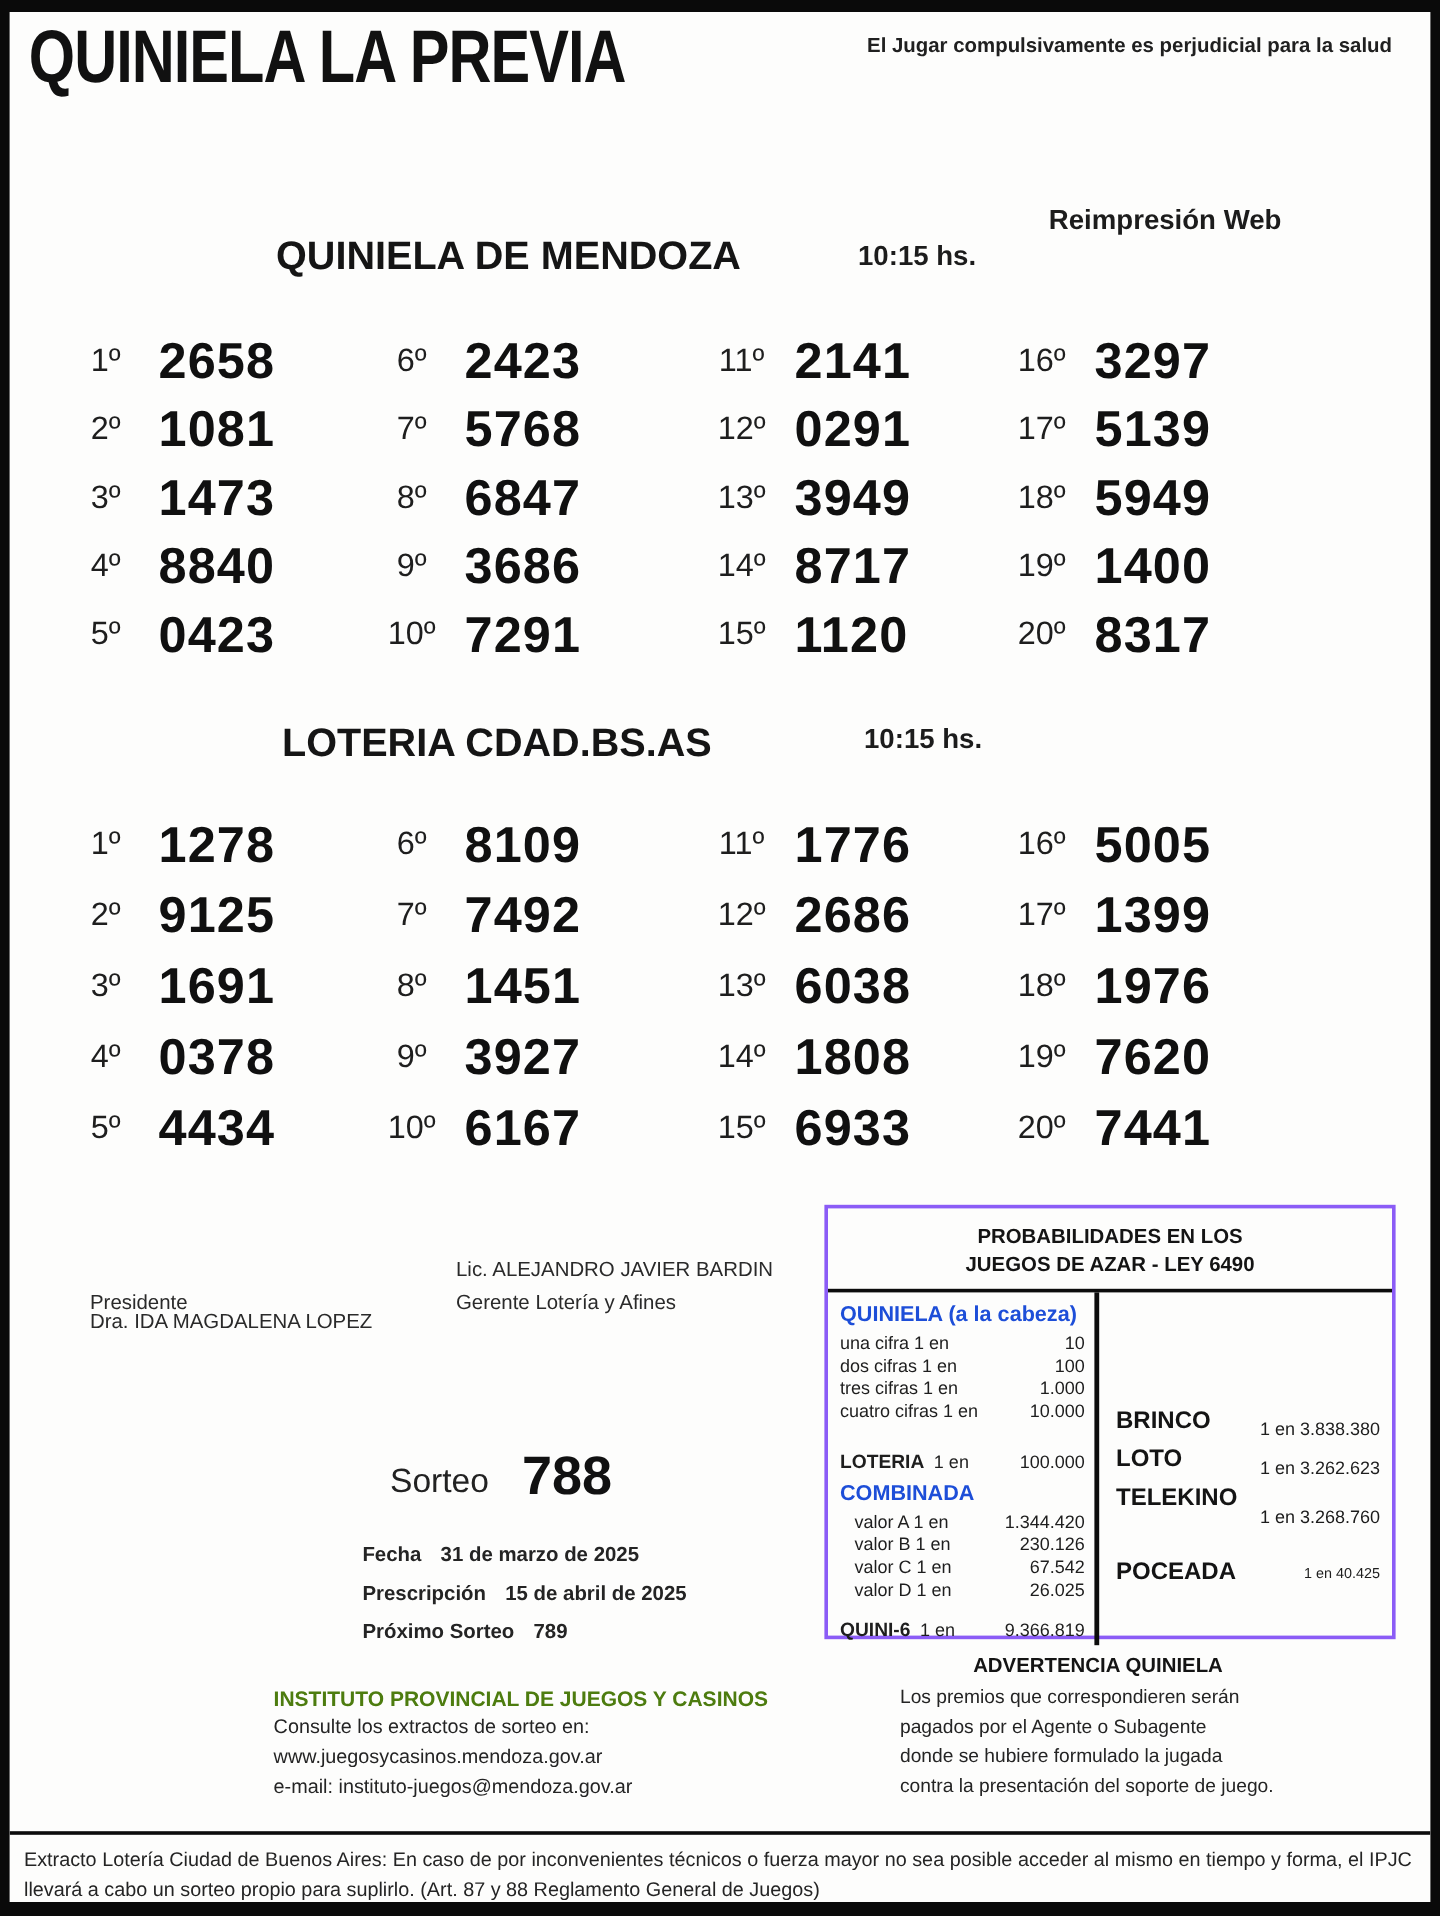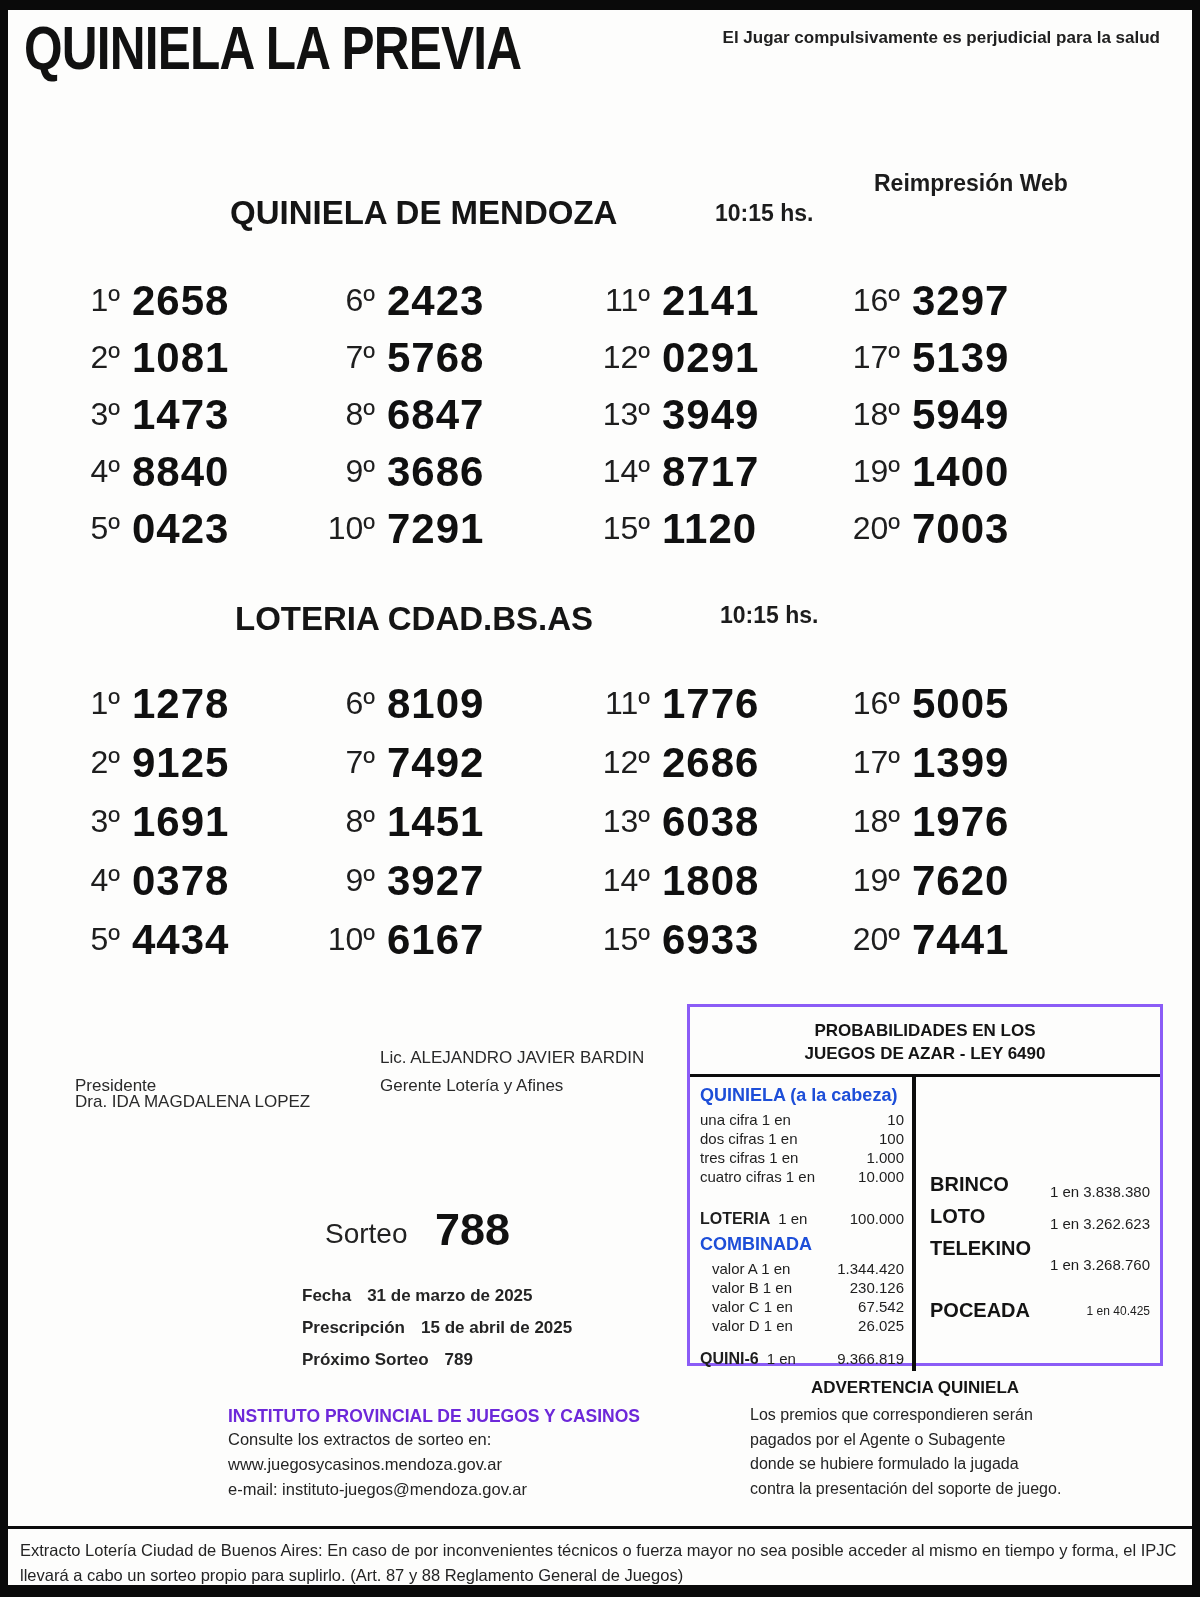--- a/index.html
+++ b/index.html
@@ -35,21 +35,21 @@
   .results{display:flex;}
   #res-mendoza{left:48px;top:262px;}
   #res-loteria{left:48px;top:664px;}
   .res-col{display:flex;flex-direction:column;}
   .res-col:nth-child(1){width:255px;}
   .res-col:nth-child(2){width:275px;}
   .res-col:nth-child(3){width:250px;}
   .res-col:nth-child(4){width:260px;}
   .res-row{height:57px;display:flex;align-items:center;}
   #res-loteria .res-row{height:59px;}
-  .ord{width:64px;text-align:right;font-size:32px;margin-right:12px;color:#1e1e1e;}
+  .ord{width:64px;text-align:center;font-size:27px;margin-right:12px;color:#1e1e1e;}
   .num{font-size:42px;font-weight:bold;letter-spacing:1px;color:#101010;}
 
   
   .sig-name{font-size:17px;color:#2a2a2a;}
   .sig-role{font-size:17px;color:#2a2a2a;}
   #sig1-name{left:67px;top:1038px;margin-top:44px;}
   #sig1-role{left:67px;top:1066px;}
   #sig2-name{left:372px;top:1038px;}
   #sig2-role{left:372px;top:1066px;}
 
@@ -86,21 +86,21 @@
   #proximo-line{left:294px;top:1340px;}
 
   
   #warning-box{left:742px;top:1368px;width:330px;}
   #warning-title{font-size:17px;font-weight:bold;text-align:center;color:#141414;}
   .warn-line{font-size:16px;line-height:24.5px;color:#242424;}
   #warning-lines{margin-top:5px;}
 
   
   #institute{left:220px;top:1396px;}
-  #institute-name{font-size:17.5px;font-weight:bold;color:#6d28d9;}
+  #institute-name{font-size:17.5px;font-weight:bold;color:#4d7c0f;}
   .inst-line{font-size:16.5px;line-height:25px;color:#242424;}
 
   
   #footer-divider{left:0;top:1516px;width:1184px;height:3px;background:#0c0c0c;}
   #footer-text{left:12px;top:1528px;width:1158px;font-size:16.5px;line-height:25px;color:#242424;}
 </style>
 </head>
 <body>
 
 <div class="page">
@@ -191,21 +191,21 @@
         <div class="res-row">
           <span class="ord">18º</span>
           <span class="num">5949</span>
         </div>
         <div class="res-row">
           <span class="ord">19º</span>
           <span class="num">1400</span>
         </div>
         <div class="res-row">
           <span class="ord">20º</span>
-          <span class="num">7003</span>
+          <span class="num">8317</span>
         </div>
       </div>
     </div>
 
   <div class="abs sec-title" id="loteria-title">LOTERIA CDAD.BS.AS</div>
   <div class="abs" id="loteria-time">10:15 hs.</div>
   <div class="abs results" id="res-loteria">
       <div class="res-col">
         <div class="res-row">
           <span class="ord">1º</span>

